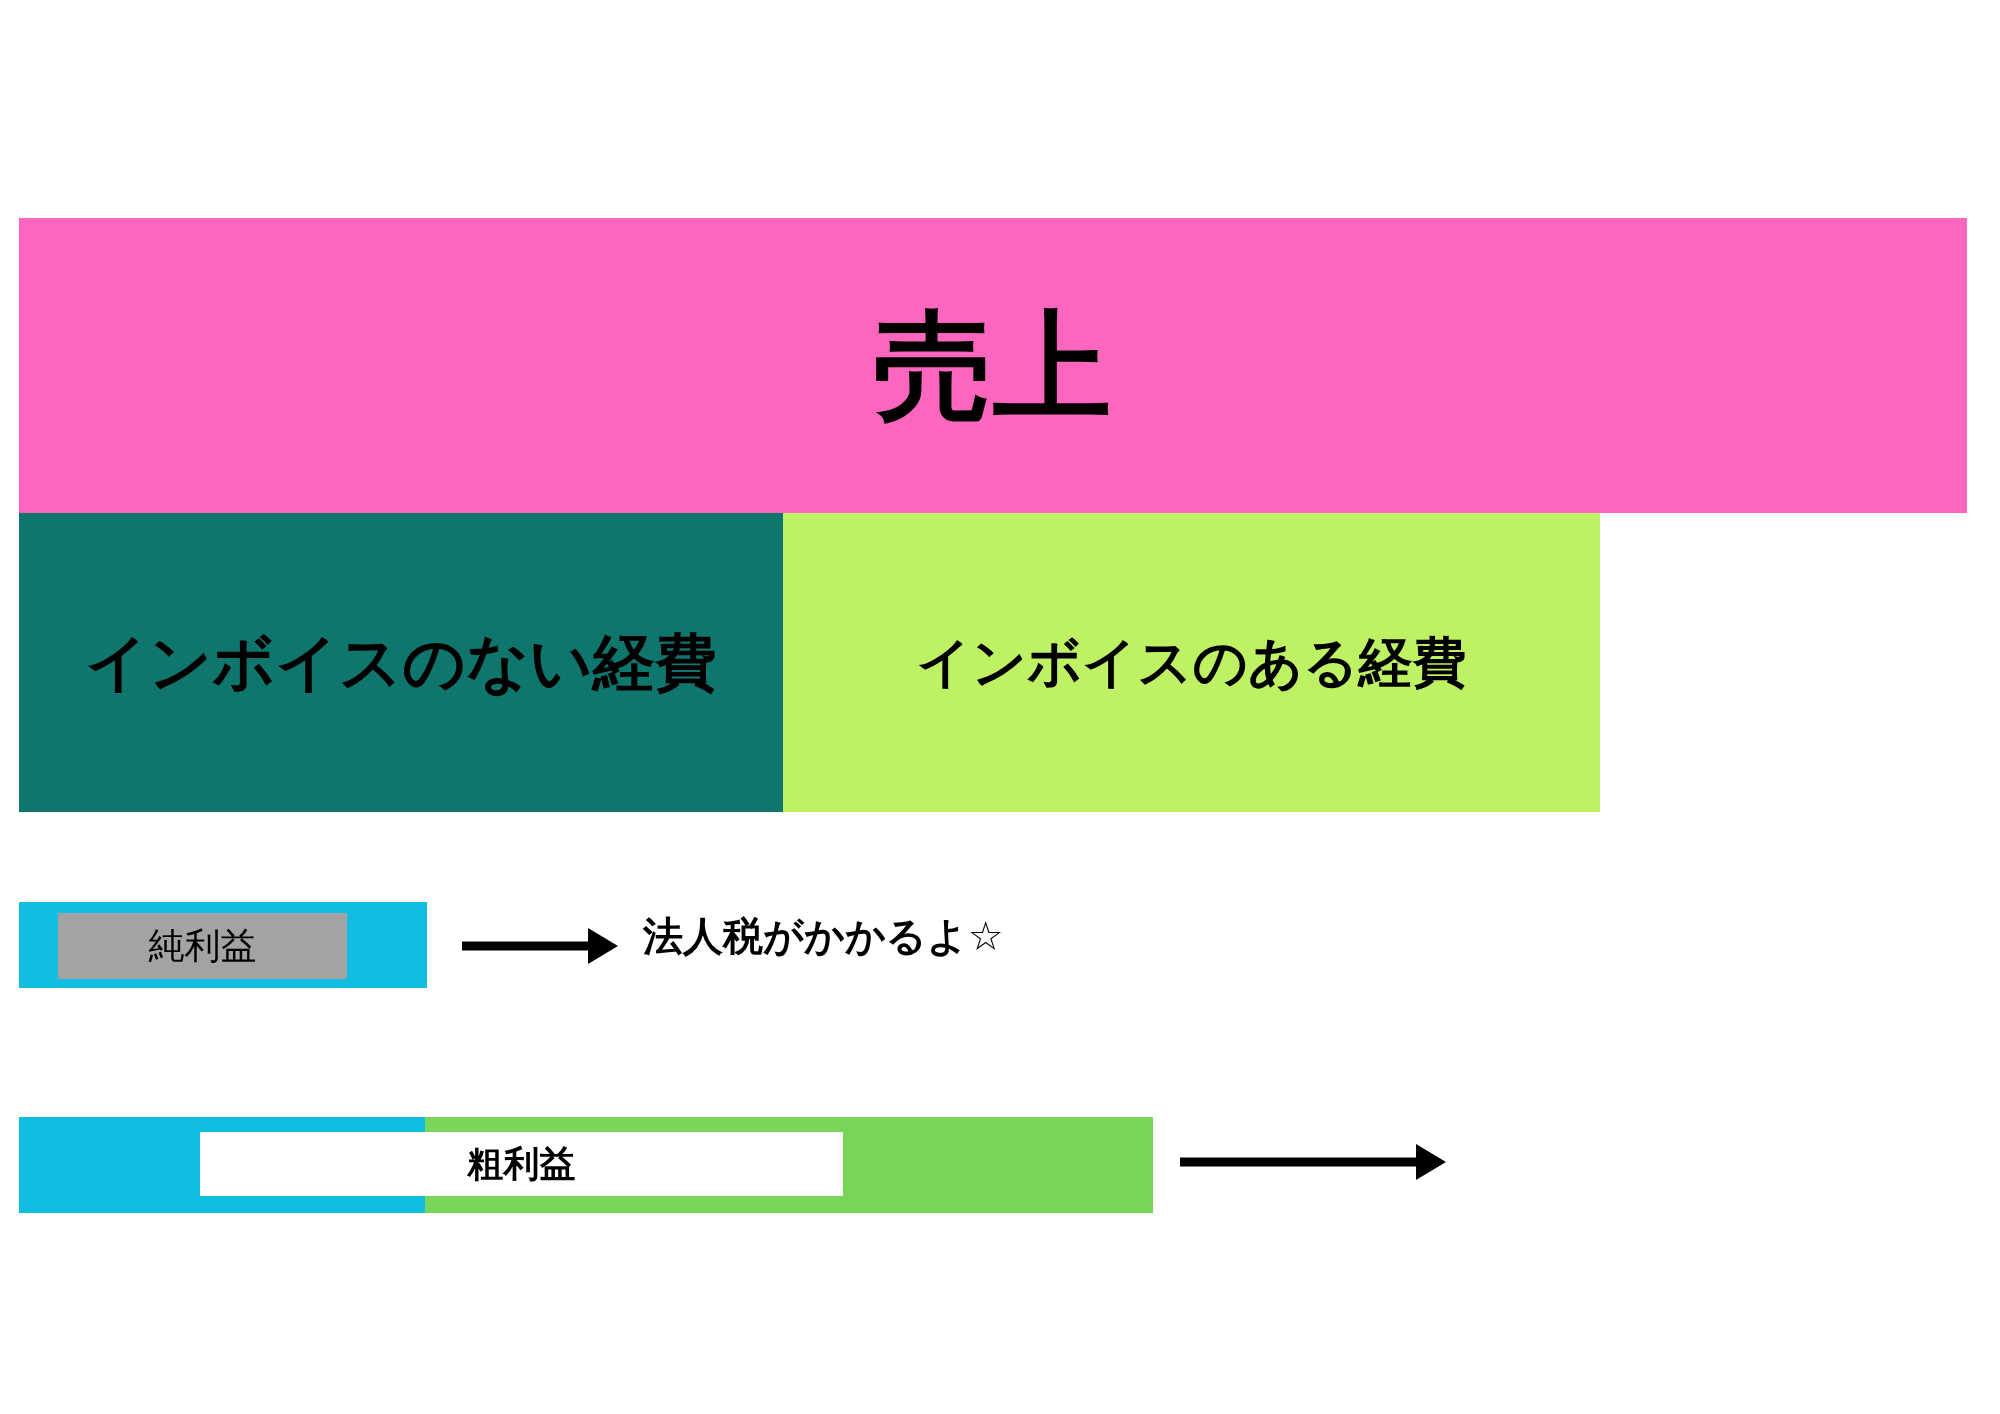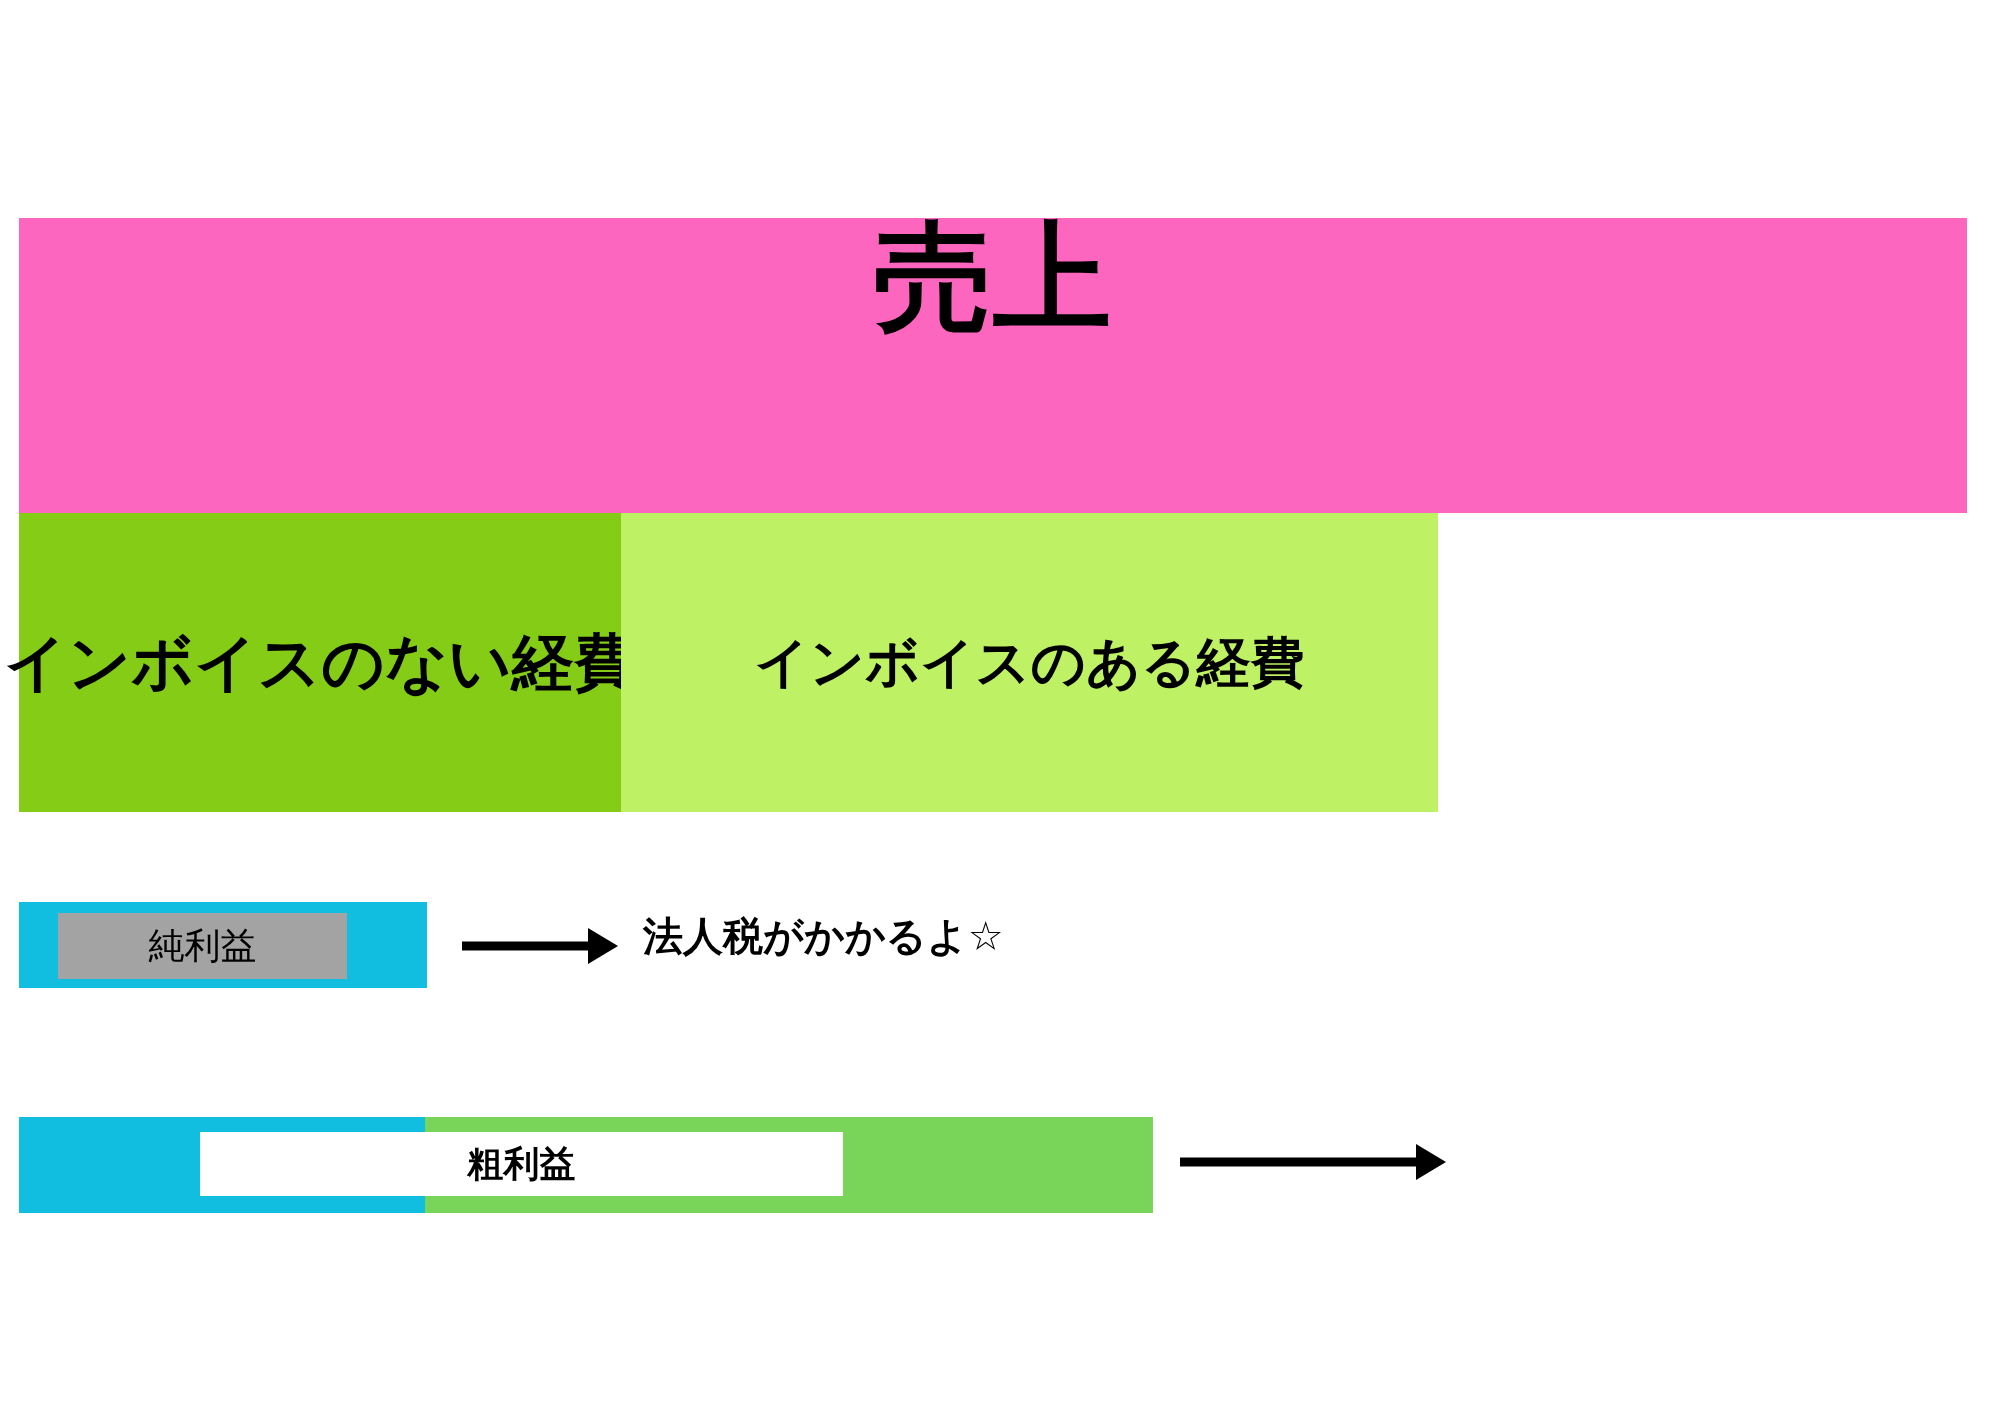--- a/index.html
+++ b/index.html
@@ -18,21 +18,21 @@
     background: #ffffff;
     overflow: hidden;
   }
 
   
   .abs { position: absolute; box-sizing: border-box; }
 
   
   .band {
     display: flex;
-    align-items: flex-start;
+    align-items: center;
     justify-content: center;
     font-weight: 700;
     color: #000000;
     letter-spacing: 0.01em;
     white-space: nowrap;
     line-height: 1;
   }
 
   .sales-band {
     left: 19px;
@@ -54,21 +54,21 @@
     display: flex;
     align-items: center;
     justify-content: center;
     font-weight: 700;
     color: #000000;
     white-space: nowrap;
     line-height: 1;
     height: 100%;
   }
   .seg-profit   { width: 405px;  background: #11bee0; font-size: 62px; }
-  .seg-noinv    { width: 602px;  background: #84cc16; font-size: 62px; }
+  .seg-noinv    { width: 764px;  background: #0f766e; font-size: 62px; }
   .seg-inv      { width: 817px;  background: #bef264; font-size: 54px; }
 
   
   .netprofit-bar {
     left: 19px;
     top: 902px;
     width: 408px;
     height: 86px;
     background: #11bee0;
   }

